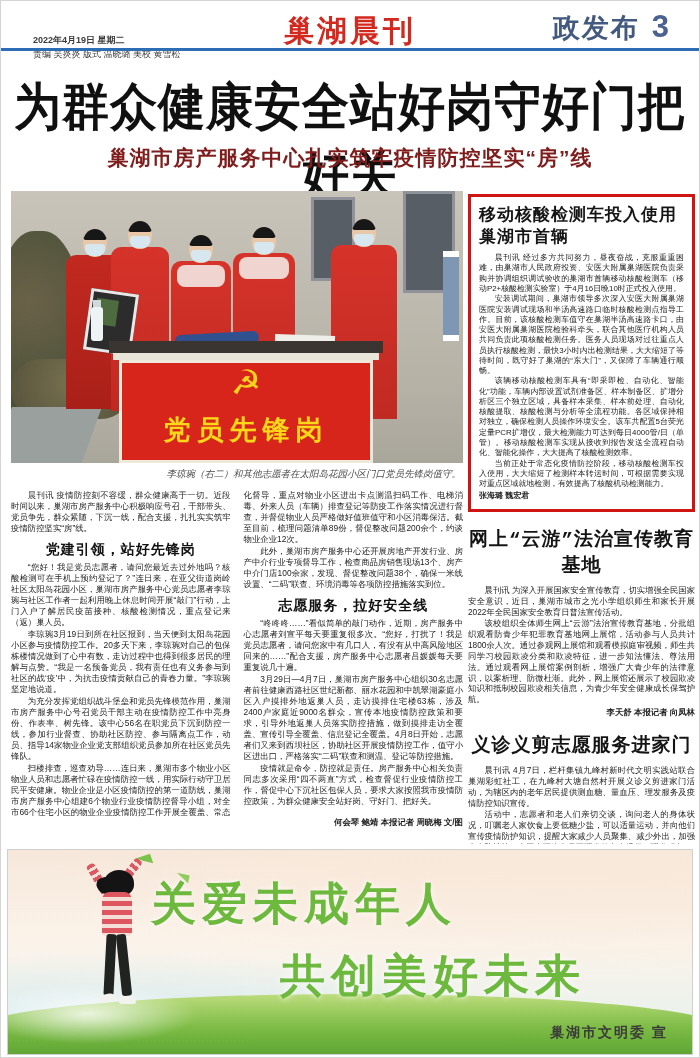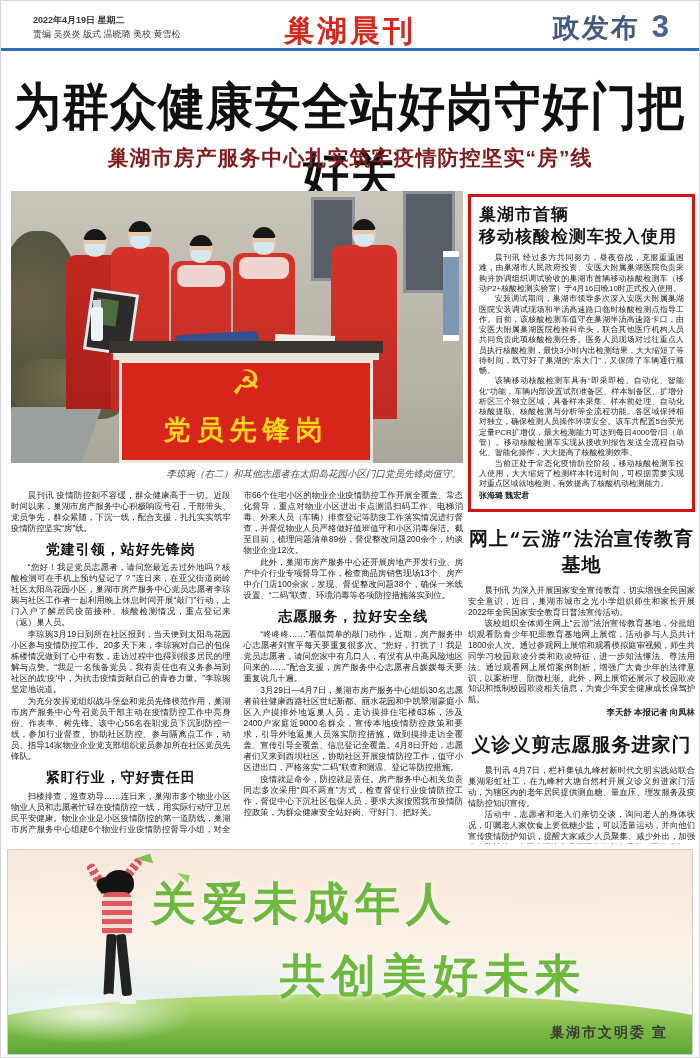--- a/index.html
+++ b/index.html
@@ -1,21 +1,21 @@
 <!DOCTYPE html>
 <html><head>
 <meta charset="utf-8">
 <style>
   html,body{margin:0;padding:0;background:#e9e9e9;}
   .page{position:relative;width:700px;height:1058px;background:#ffffff;margin:0 auto;
         font-family:"Liberation Sans","DejaVu Sans",sans-serif;overflow:hidden;
         border:1px solid #d5d5d5;box-sizing:border-box;}
   
   .dateblock{position:absolute;left:32px;top:13px;font-size:9px;line-height:1.5;color:#3a3a3a;}
-  .dateblock .d1{font-weight:bold;}
+  .dateblock .d1{font-weight:bold;margin-top:20px;}
   .masthead{position:absolute;left:0;right:0;top:10px;text-align:center;
             font-size:30px;font-weight:900;color:#d3281e;letter-spacing:3px;
             font-family:"Liberation Serif","DejaVu Serif",serif;}
   .pagelabel{position:absolute;right:30px;top:8px;color:#44597f;display:flex;align-items:baseline;gap:12px;}
   .pagelabel .sec{font-size:27px;font-weight:900;letter-spacing:2px;}
   .pagelabel .num{font-size:31px;font-weight:900;color:#4a628f;}
   .blue-rule{position:absolute;left:0;right:0;top:47px;height:3px;background:#2d6db5;}
   
   .headline{position:absolute;left:8px;right:8px;top:72px;margin:0;text-align:center;
             font-size:47px;font-weight:900;color:#101010;letter-spacing:1px;
@@ -206,35 +206,34 @@
       </div>
     </div>
     <div class="caption">李琼琬（右二）和其他志愿者在太阳岛花园小区门口党员先锋岗值守。</div>
 
     <div class="article-flow">
       <p>晨刊讯 疫情防控刻不容缓，群众健康高于一切。近段时间以来，巢湖市房产服务中心积极响应号召，干部带头、党员争先，群众紧随，下沉一线，配合支援，扎扎实实筑牢疫情防控坚实“房”线。</p>
       <h3>党建引领，站好先锋岗</h3>
       <p>“您好！我是党员志愿者，请问您最近去过外地吗？核酸检测可在手机上预约登记了？”连日来，在亚父街道岗岭社区太阳岛花园小区，巢湖市房产服务中心党员志愿者李琼琬与社区工作者一起利用晚上休息时间开展“敲门”行动，上门入户了解居民疫苗接种、核酸检测情况，重点登记来（返）巢人员。</p>
       <p>李琼琬3月19日到所在社区报到，当天便到太阳岛花园小区参与疫情防控工作。20多天下来，李琼琬对自己的包保栋楼情况做到了心中有数，走访过程中也得到很多居民的理解与点赞。“我是一名预备党员，我有责任也有义务参与到社区的战‘疫’中，为抗击疫情贡献自己的青春力量。”李琼琬坚定地说道。</p>
       <p>为充分发挥党组织战斗堡垒和党员先锋模范作用，巢湖市房产服务中心号召党员干部主动在疫情防控工作中亮身份、作表率、树先锋。该中心56名在职党员下沉到防控一线，参加行业督查、协助社区防控、参与隔离点工作，动员、指导14家物业企业党支部组织党员参加所在社区党员先锋队。</p>
-      <h3>紧盯行业，守好责任田</h3>
       <p>扫楼排查，巡查劝导……连日来，巢湖市多个物业小区物业人员和志愿者忙碌在疫情防控一线，用实际行动守卫居民平安健康。物业企业是小区疫情防控的第一道防线，巢湖市房产服务中心组建6个物业行业疫情防控督导小组，对全市66个住宅小区的物业企业疫情防控工作开展全覆盖、常态化督导，重点对物业小区进出卡点测温扫码工作、电梯消毒、外来人员（车辆）排查登记等防疫工作落实情况进行督查，并督促物业人员严格做好值班值守和小区消毒保洁。截至目前，梳理问题清单89份，督促整改问题200余个，约谈物业企业12次。</p>
       <p>此外，巢湖市房产服务中心还开展房地产开发行业、房产中介行业专项督导工作，检查商品房销售现场13个、房产中介门店100余家，发现、督促整改问题38个，确保一米线设置、“二码”联查、环境消毒等各项防控措施落实到位。</p>
       <h3>志愿服务，拉好安全线</h3>
       <p>“咚咚咚……”看似简单的敲门动作，近期，房产服务中心志愿者刘宣平每天要重复很多次。“您好，打扰了！我是党员志愿者，请问您家中有几口人，有没有从中高风险地区回来的……”配合支援，房产服务中心志愿者吕媛媛每天要重复说几十遍。</p>
       <p>3月29日—4月7日，巢湖市房产服务中心组织30名志愿者前往健康西路社区世纪新都、丽水花园和中凯翠湖豪庭小区入户摸排外地返巢人员，走访摸排住宅楼63栋，涉及2400户家庭近9000名群众，宣传本地疫情防控政策和要求，引导外地返巢人员落实防控措施，做到摸排走访全覆盖、宣传引导全覆盖、信息登记全覆盖。4月8日开始，志愿者们又来到西坝社区，协助社区开展疫情防控工作，值守小区进出口，严格落实“二码”联查和测温、登记等防控措施。</p>
       <p>疫情就是命令，防控就是责任。房产服务中心相关负责同志多次采用“四不两直”方式，检查督促行业疫情防控工作，督促中心下沉社区包保人员，要求大家按照我市疫情防控政策，为群众健康安全站好岗、守好门、把好关。</p>
       <p class="byline">何会琴 鲍靖 本报记者 周晓梅 文/图</p>
     </div>
   </div>
 
   <aside class="rail">
     <div class="redbox">
+      <div class="btitle">移动核酸检测车投入使用</div>
       <div class="btitle">巢湖市首辆</div>
-      <div class="btitle">移动核酸检测车投入使用</div>
       <div class="body">
         <p>晨刊讯 经过多方共同努力，昼夜奋战，克服重重困难，由巢湖市人民政府投资、安医大附属巢湖医院负责采购并协调组织调试验收的巢湖市首辆移动核酸检测车（移动P2+核酸检测实验室）于4月16日晚10时正式投入使用。</p>
         <p>安装调试期间，巢湖市领导多次深入安医大附属巢湖医院安装调试现场和半汤高速路口临时核酸检测点指导工作。目前，该核酸检测车值守在巢湖半汤高速路卡口，由安医大附属巢湖医院检验科牵头，联合其他医疗机构人员共同负责此项核酸检测任务。医务人员现场对过往重点人员执行核酸检测，最快3小时内出检测结果，大大缩短了等待时间，既守好了巢湖的“东大门”，又保障了车辆通行顺畅。</p>
         <p>该辆移动核酸检测车具有“即采即检、自动化、智能化”功能，车辆内部设置试剂准备区、样本制备区、扩增分析区三个独立区域，具备样本采集、样本前处理、自动化核酸提取、核酸检测与分析等全流程功能。各区域保持相对独立，确保检测人员操作环境安全。该车共配置5台荧光定量PCR扩增仪，最大检测能力可达到每日4000管/日（单管）。移动核酸检测车实现从接收到报告发送全流程自动化、智能化操作，大大提高了核酸检测效率。</p>
         <p>当前正处于常态化疫情防控阶段，移动核酸检测车投入使用，大大缩短了检测样本转运时间，可根据需要实现对重点区域就地检测，有效提高了核酸机动检测能力。</p>
       </div>
       <div class="byline">张海璐 魏宏君</div>
     </div>
 
     <div class="rail-art">

